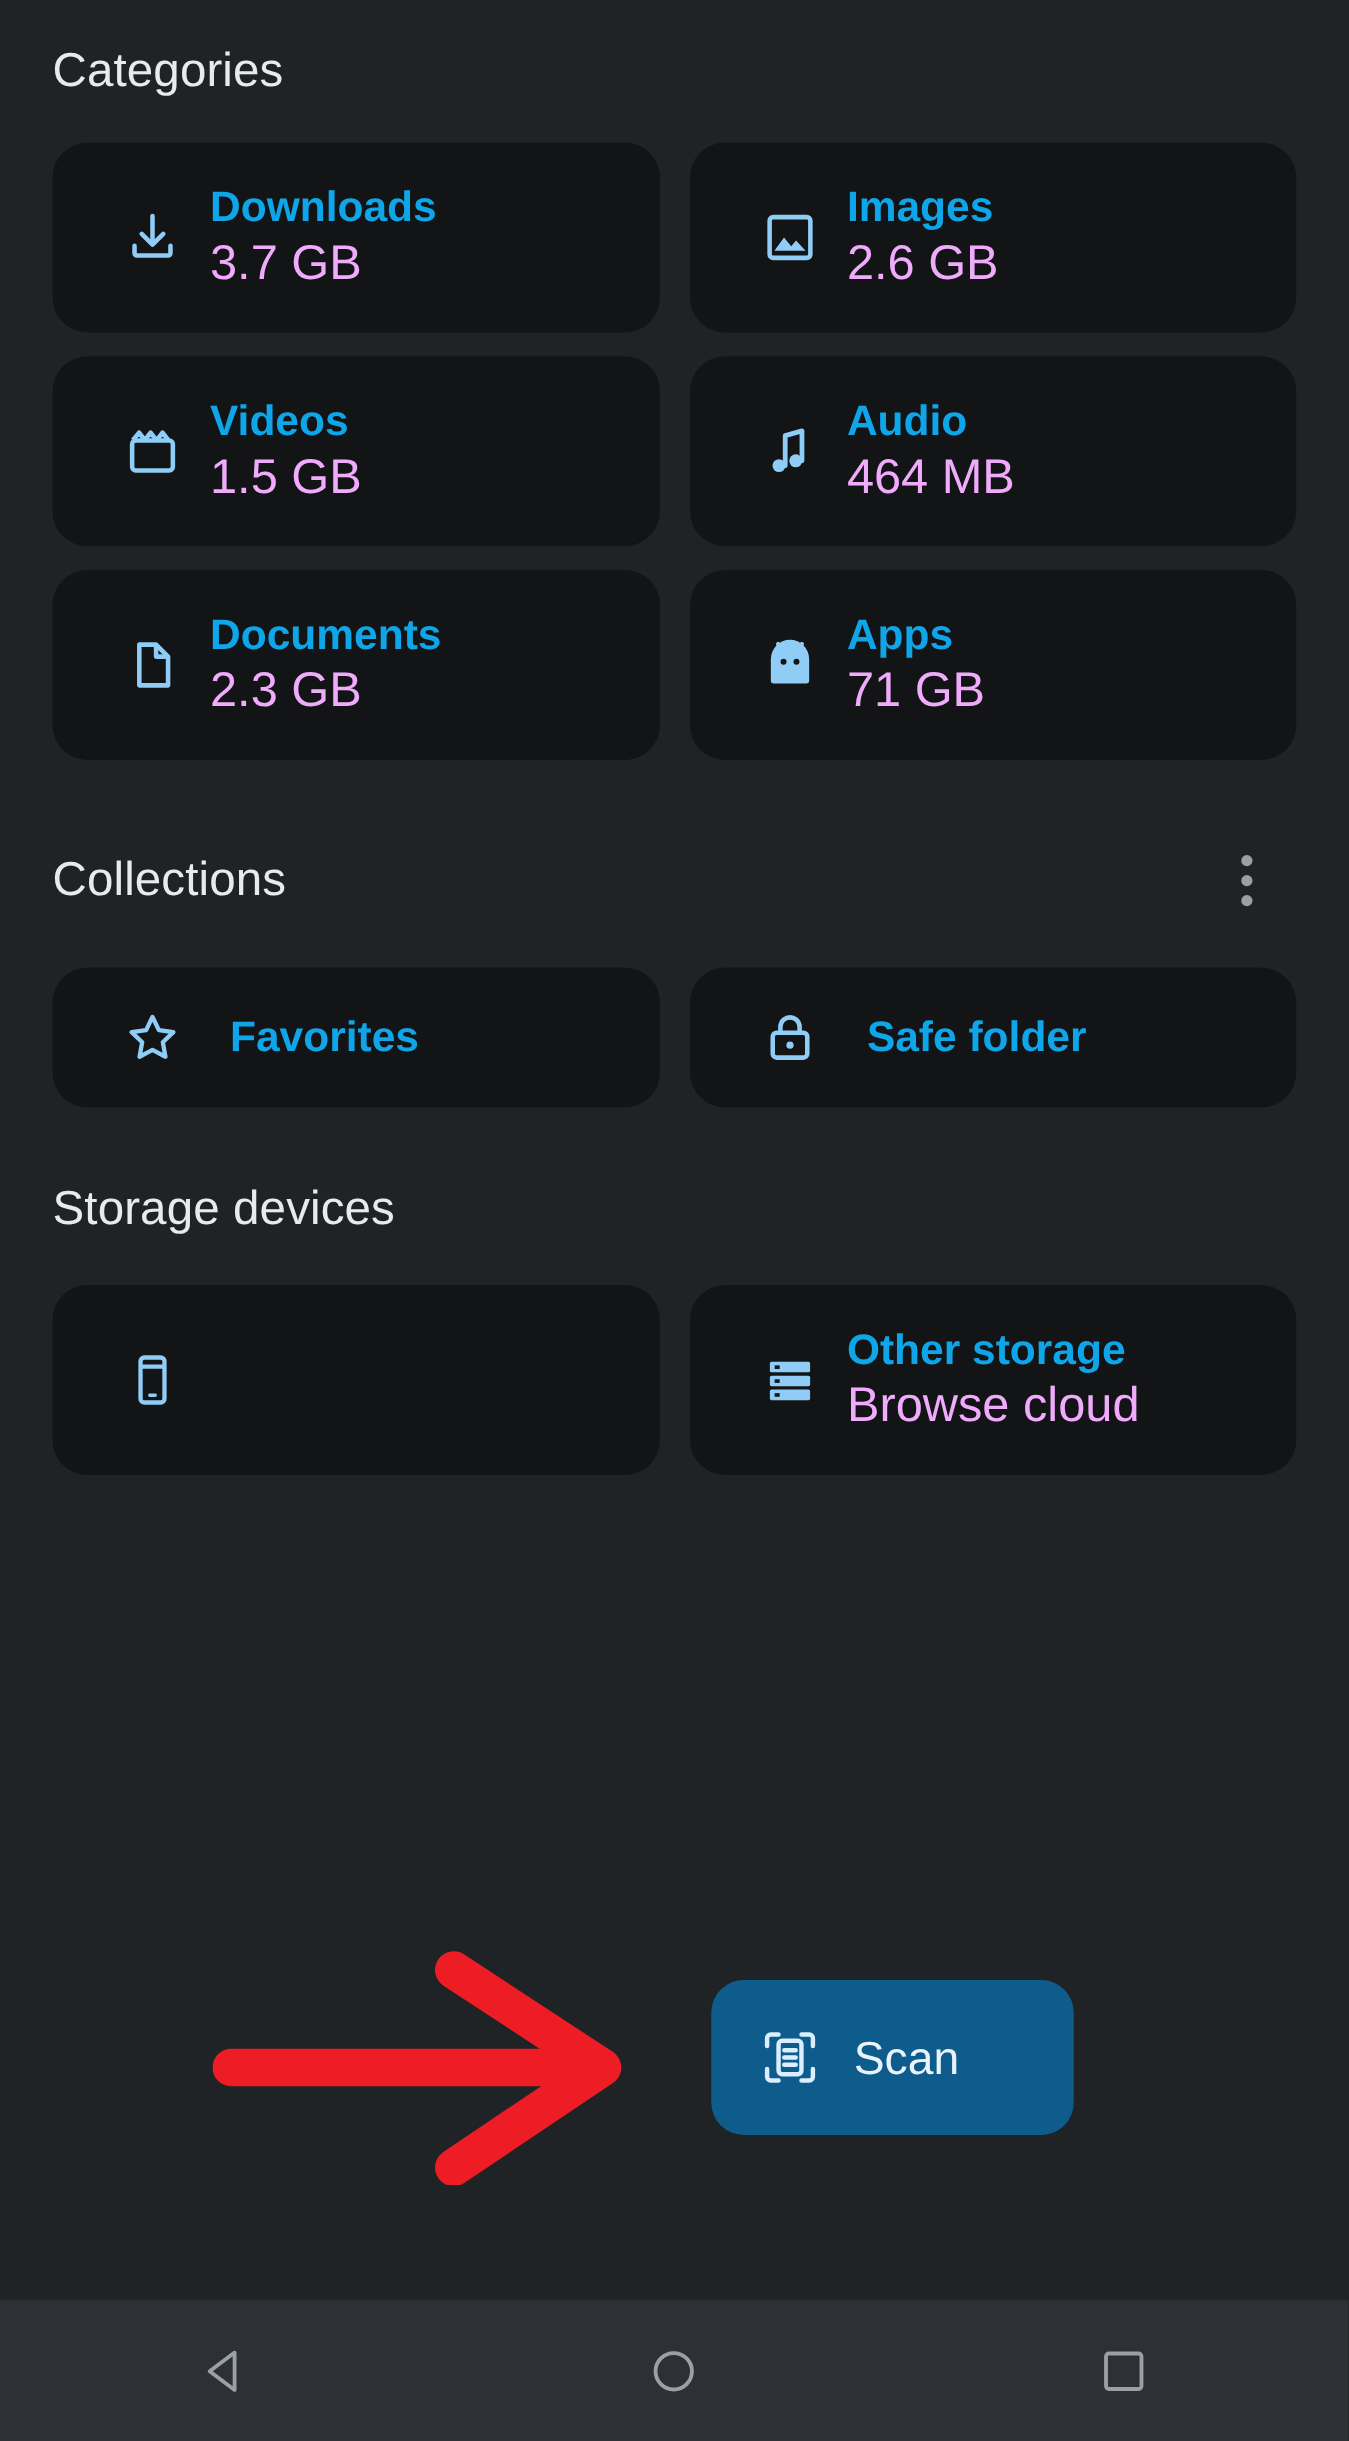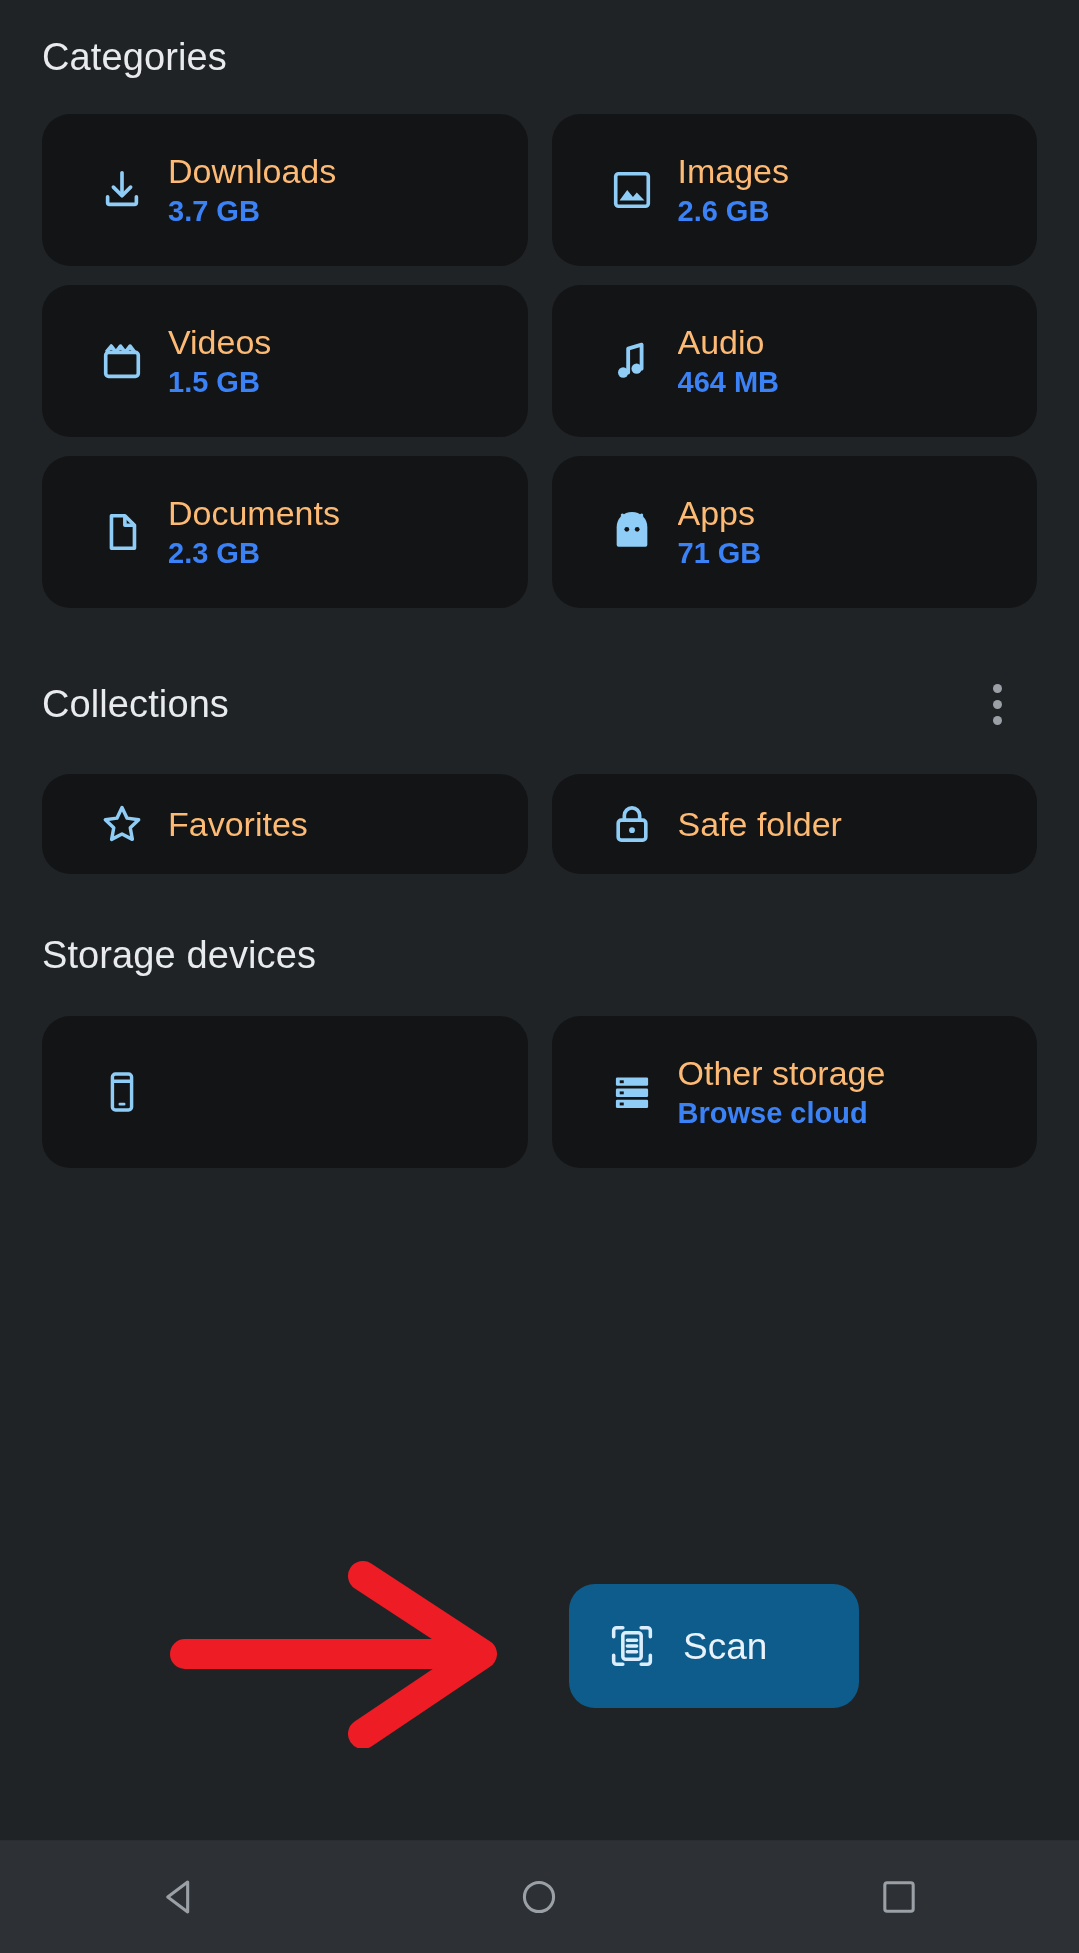--- a/index.html
+++ b/index.html
@@ -74,21 +74,21 @@
 
   .card {
     background: #131416;
     border-radius: 28px;
     height: 152px;
     display: flex;
     align-items: center;
     overflow: hidden;
     position: relative;
   }
-  .card.single-line { height: 100px; }
+  .card.single-line { height: 112px; gap: 16px; }
 
   .card-icon {
     flex: 0 0 auto;
     width: 76px;
     margin-left: 42px;
     display: flex;
     align-items: center;
     justify-content: center;
     color: #8fcdf7;
   }
@@ -99,30 +99,30 @@
     min-width: 0;
     margin-left: 8px;
     display: flex;
     flex-direction: column;
     justify-content: center;
     gap: 6px;
     overflow: hidden;
   }
 
   .card-title {
-    color: #fdba74;
+    color: #0ea5e9;
     font-size: 34px;
-    font-weight: 400;
+    font-weight: 700;
     line-height: 1.08;
     white-space: nowrap;
   }
   .card-sub {
-    color: #3b82f6;
-    font-size: 29px;
-    font-weight: 700;
+    color: #f0abfc;
+    font-size: 39px;
+    font-weight: 400;
     line-height: 1.08;
     white-space: nowrap;
   }
   .card.single-line .card-text { justify-content: center; }
 
   
   .sp-top-1 { height: 22px; }
   .gap-categories { height: 38px; }
   .gap-after-cat { height: 68px; }
   .gap-head-cards { height: 42px; }

